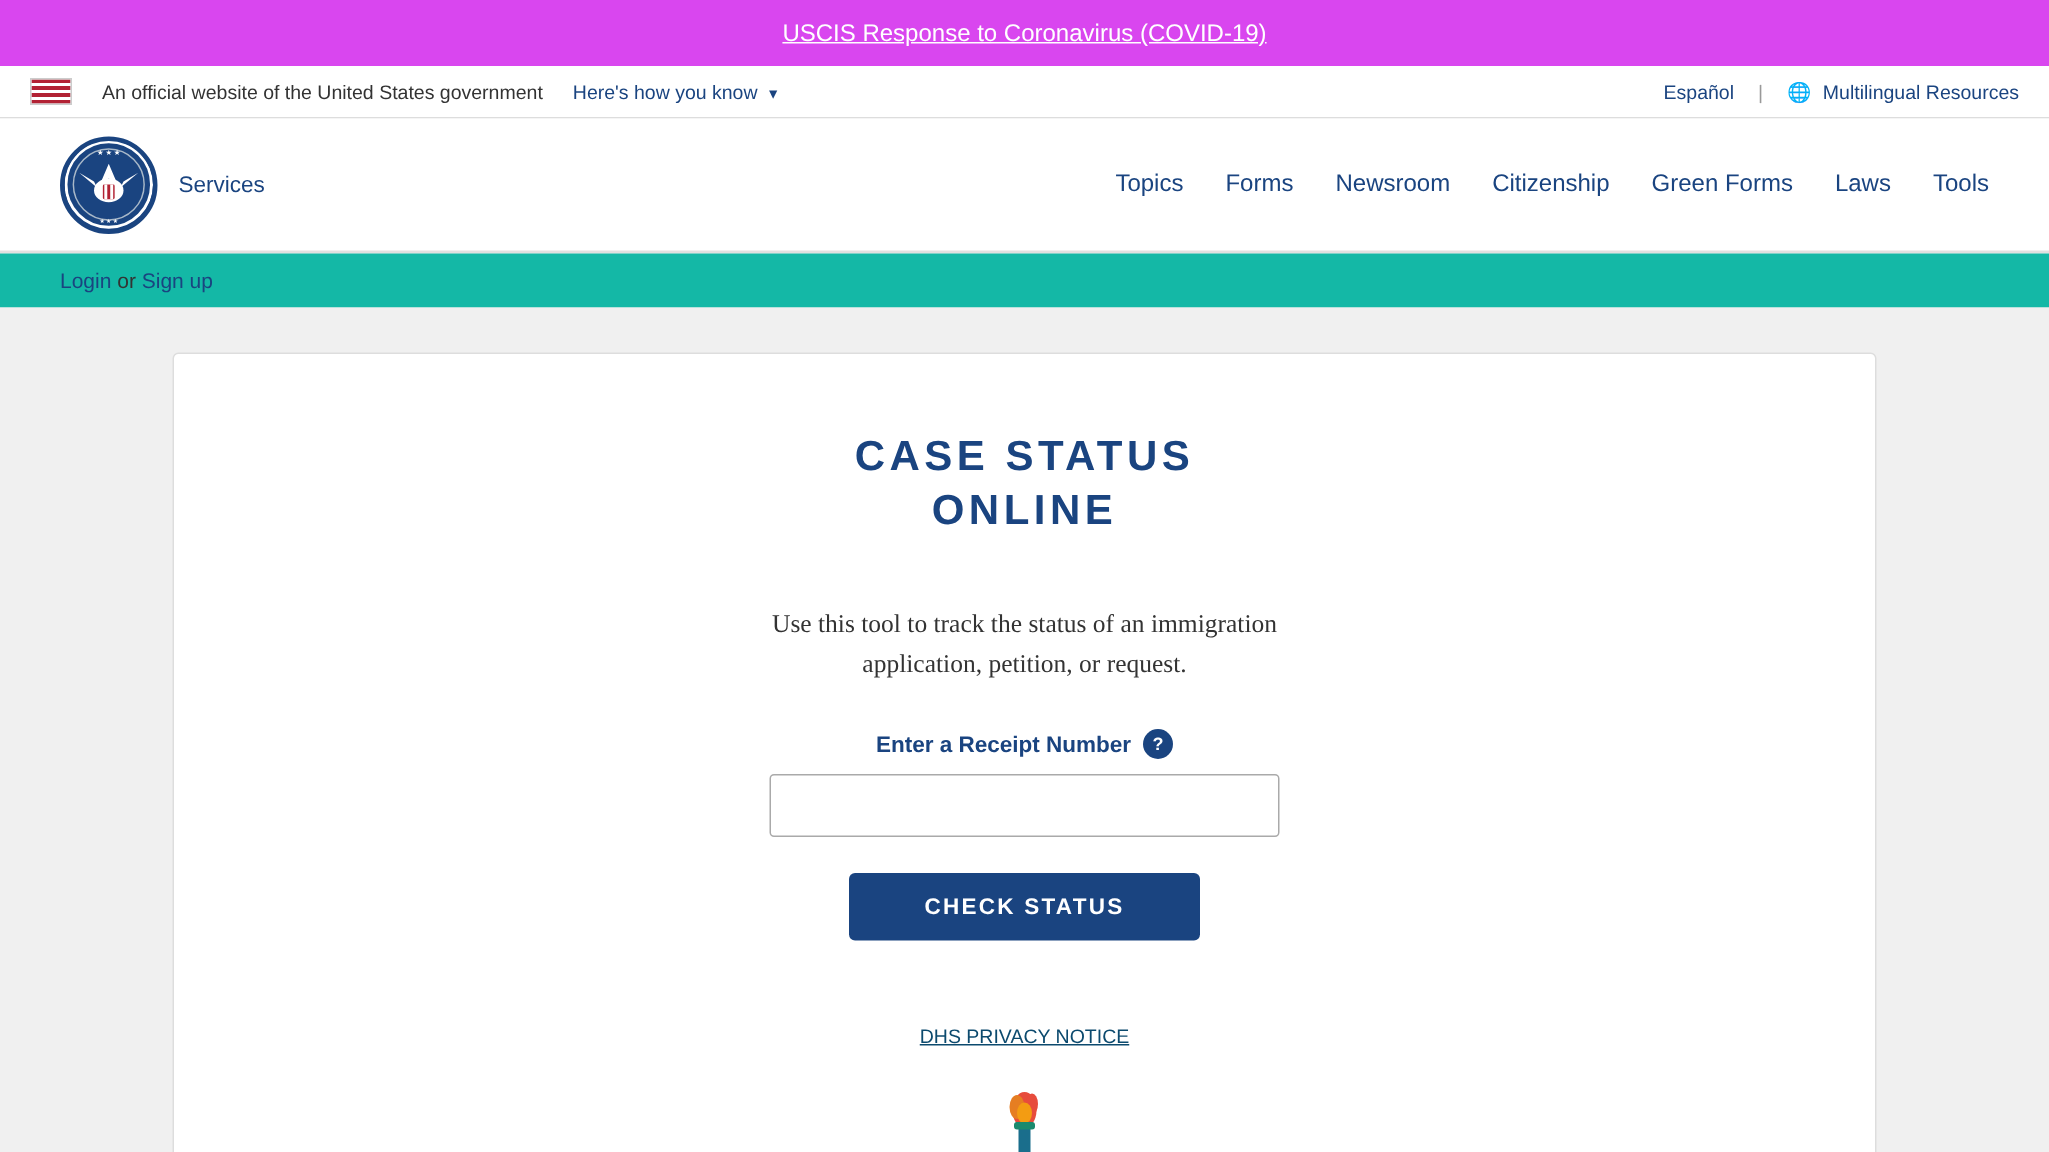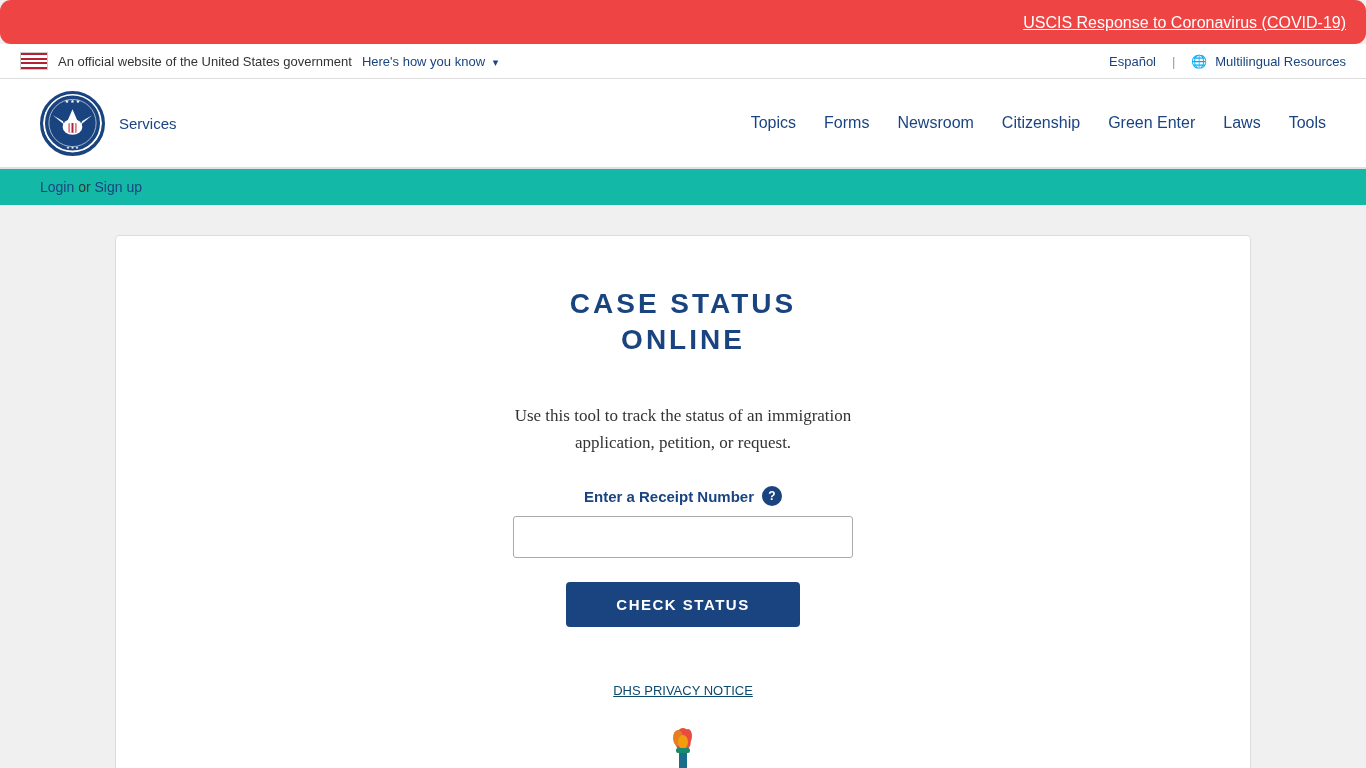--- a/index.html
+++ b/index.html
@@ -1,44 +1,43 @@
 <!DOCTYPE html>
 <html><head>
   <meta charset="utf-8">
   <style>
     * { margin: 0; padding: 0; box-sizing: border-box; }
     body { font-family: 'Merriweather', Georgia, serif; background: #f0f0f0; font-size: 16px; }
 
     
     .alert-bar {
-      background: #ef4444;
-      text-align: right;
+      background: #d946ef;
+      text-align: center;
       padding: 12px 20px;
-      border-radius: 11px;
     }
     .alert-bar a {
       color: #fff;
       text-decoration: underline;
       font-size: 16px;
       font-family: Arial, sans-serif;
     }
 
     
     .gov-banner {
       background: #fff;
       border-bottom: 1px solid #ddd;
       padding: 8px 20px;
       display: flex;
       align-items: center;
       justify-content: space-between;
     }
     .gov-banner-left {
       display: flex;
       align-items: center;
-      gap: 10px;
+      gap: 20px;
       font-size: 13px;
       color: #333;
       font-family: Arial, sans-serif;
     }
     .flag-icon {
       width: 28px;
       height: 18px;
       display: inline-block;
       background: linear-gradient(
         to bottom,
@@ -322,21 +321,21 @@
     </div>
     <div class="logo-text">
       <div class="sub-name">Services</div>
     </div>
   </a>
   <nav class="main-nav">
     <a href="#">Topics</a>
     <a href="#">Forms</a>
     <a href="#">Newsroom</a>
     <a href="#">Citizenship</a>
-    <a href="#">Green Enter</a>
+    <a href="#">Green Forms</a>
     <a href="#">Laws</a>
     <a href="#">Tools</a>
   </nav>
 </header>
 
 <div class="login-bar">
   <a href="#">Login</a>
   <span>or</span>
   <a href="#">Sign up</a>
 </div>

